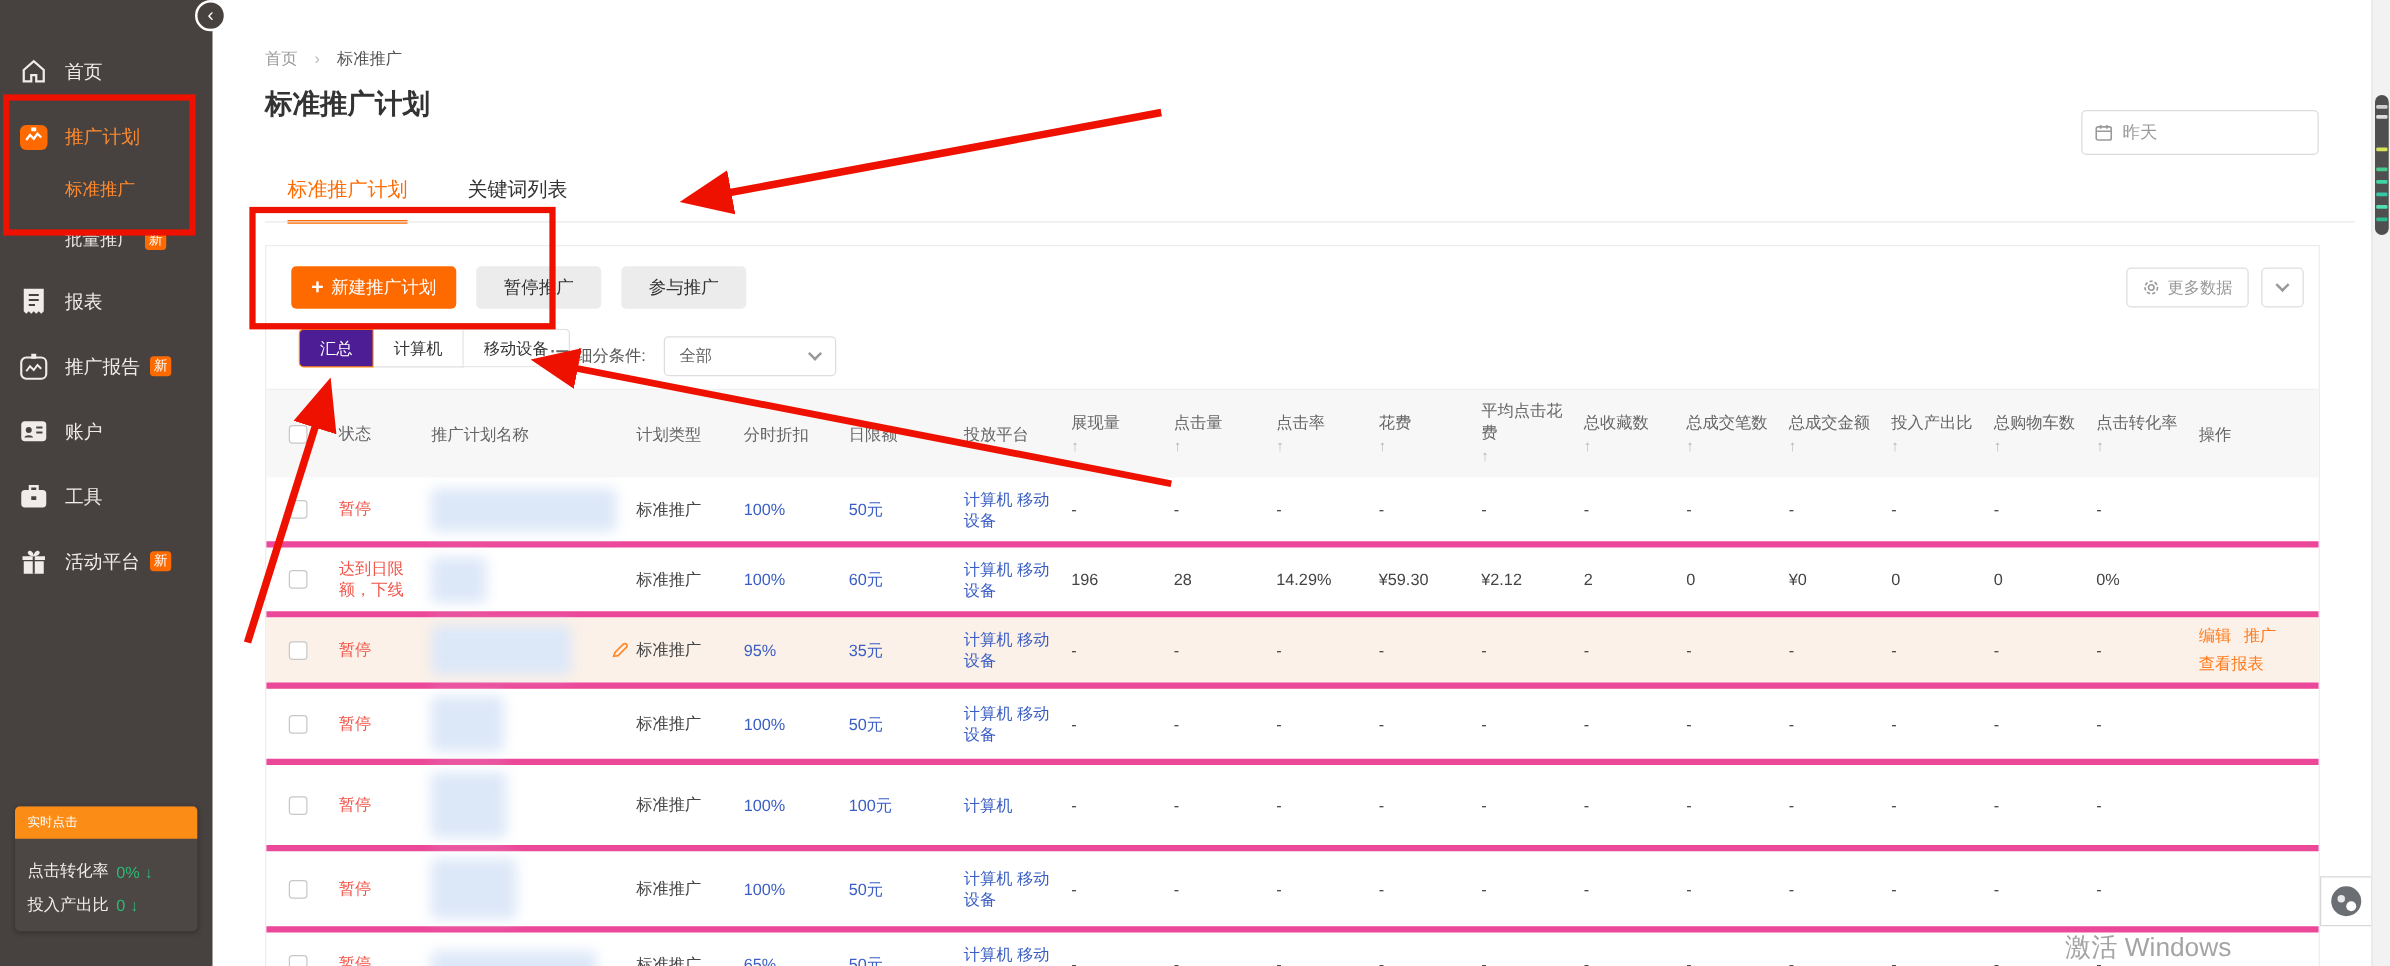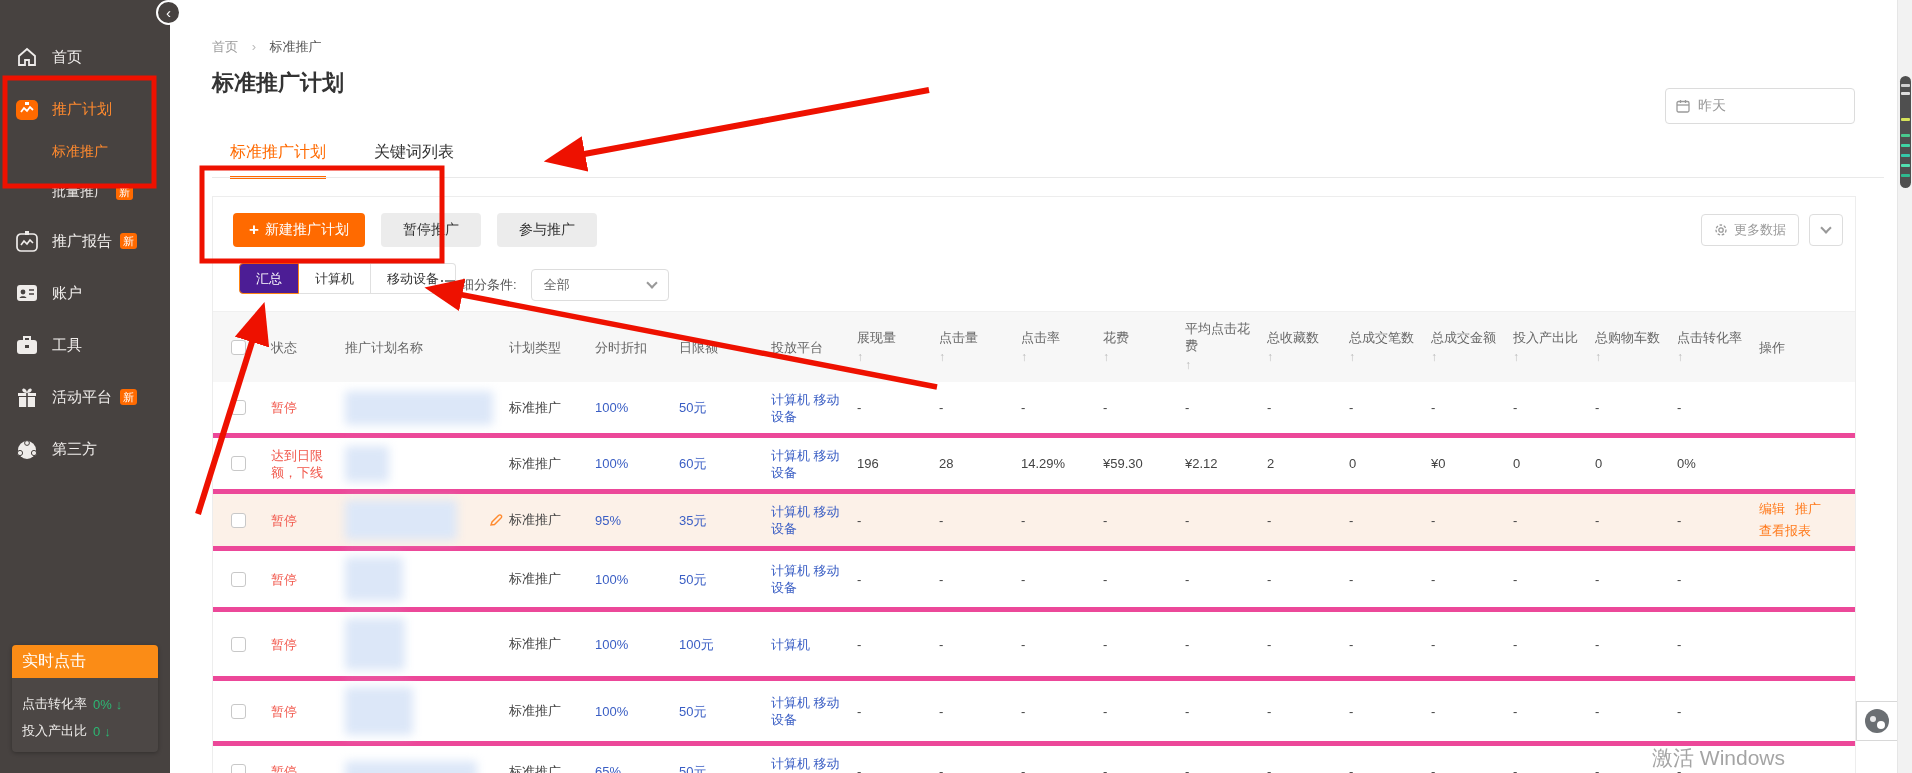--- a/index.html
+++ b/index.html
@@ -13,21 +13,21 @@
     font-size:15px;line-height:1;z-index:6;cursor:pointer;}
   .side-list{padding-top:28px;}
   .side-item{height:46px;display:flex;align-items:center;padding-left:14px;color:#efecea;font-size:15px;cursor:pointer;}
   .side-item:not(.submenu){margin-top:6px;}
   .side-item.submenu{height:40px;padding-left:52px;font-size:14px;color:#e8e5e3;}
   .side-item.active .s-label{color:#ff8a2e;}
   .s-icon{width:26px;height:26px;margin-right:12px;display:flex;align-items:center;justify-content:center;flex:0 0 26px;}
   .s-icon svg{width:24px;height:24px;}
   .s-badge{margin-left:8px;background:#ff6a00;color:#fff;font-size:11px;line-height:16px;padding:0 3px;border-radius:3px;}
   .realtime{position:absolute;left:12px;top:645px;width:146px;border-radius:4px;overflow:hidden;background:#4c4745;box-shadow:0 1px 4px rgba(0,0,0,.3);}
-  .realtime-head{background:#fb8c16;color:#fff;font-size:16px;padding:6px 10px;}
+  .realtime-head{background:#fb8c16;color:#fff;font-size:10px;padding:6px 10px;}
   .realtime-body{padding:8px 10px 12px;}
   .rt-row{display:flex;align-items:center;font-size:13px;color:#f0eeec;margin-top:9px;}
   .rt-val{color:#2cb873;margin-left:6px;}
   .rt-arrow{color:#2cb873;margin-left:4px;font-size:13px;}
 
   
   .main{position:absolute;left:170px;top:0;right:0;bottom:0;background:#fff;}
   .breadcrumb{position:absolute;left:42px;top:38px;font-size:13px;color:#9a9a9a;}
   .breadcrumb .sep{margin:0 10px;color:#bbb;}
   .breadcrumb .crumb-current{color:#555;}
@@ -66,21 +66,21 @@
   .divider{position:absolute;left:0;top:114px;width:100%;height:1px;background:#f0f0f0;}
 
   
   .table{position:absolute;left:0;top:115px;width:100%;}
   .tr{display:flex;padding:0 14px;align-items:stretch;}
   .thead{background:#f7f7f7;height:70px;}
   .td,.th{display:flex;align-items:center;font-size:13px;color:#444;padding:0 4px;}
   .th{flex-direction:column;align-items:flex-start;justify-content:center;color:#666;line-height:17px;}
   .th .arrow{color:#bbb;font-size:12px;margin-top:3px;}
   .c-check{width:40px;flex:0 0 40px;}
-  .c-status{width:74px;flex:0 0 74px;}
+  .c-status{width:74px;flex:0 0 74px;font-family:Liberation Mono, monospace;}
   .c-name{width:164px;flex:0 0 164px;position:relative;}
   .c-type{width:86px;flex:0 0 86px;}
   .c-discount{width:84px;flex:0 0 84px;}
   .c-limit{width:92px;flex:0 0 92px;}
   .c-platform{width:86px;flex:0 0 86px;}
   .c-metric{width:82px;flex:0 0 82px;}
   .c-actions{width:86px;flex:0 0 86px;}
   .checkbox{width:15px;height:15px;border:1px solid #c8c8c8;border-radius:3px;background:#fff;display:inline-block;cursor:pointer;}
   .row{border-bottom:5px solid #ec4899;min-height:56px;padding-top:6px;padding-bottom:6px;justify-content:flex-end;}
   .row.highlight{background:#fcf1e8;}
@@ -187,20 +187,29 @@
 
   </div>
       <div class="side-item submenu">
 
     <span class="s-label">批量推广</span>
     <span class="s-badge">新</span>
   </div>
       <div class="side-item">
     <span class="s-icon">
           <svg>
+            <use href="#report-icon"></use>
+          </svg>
+        </span>
+    <span class="s-label">报表</span>
+
+  </div>
+      <div class="side-item">
+    <span class="s-icon">
+          <svg>
             <use href="#bag-icon"></use>
           </svg>
         </span>
     <span class="s-label">推广报告</span>
     <span class="s-badge">新</span>
   </div>
       <div class="side-item">
     <span class="s-icon">
           <svg>
             <use href="#account-icon"></use>
@@ -219,29 +228,20 @@
 
   </div>
       <div class="side-item">
     <span class="s-icon">
           <svg>
             <use href="#gift-icon"></use>
           </svg>
         </span>
     <span class="s-label">活动平台</span>
     <span class="s-badge">新</span>
-  </div>
-      <div class="side-item">
-    <span class="s-icon">
-          <svg>
-            <use href="#globe-icon"></use>
-          </svg>
-        </span>
-    <span class="s-label">第三方</span>
-
   </div>
     </div>
   <div class="realtime">
     <div class="realtime-head">实时点击</div>
     <div class="realtime-body" id="realtime-metrics">
         <div class="rt-row">
     <span class="rt-label">点击转化率</span>
     <span class="rt-val">0%</span>
     <span class="rt-arrow">↓</span>
   </div>

